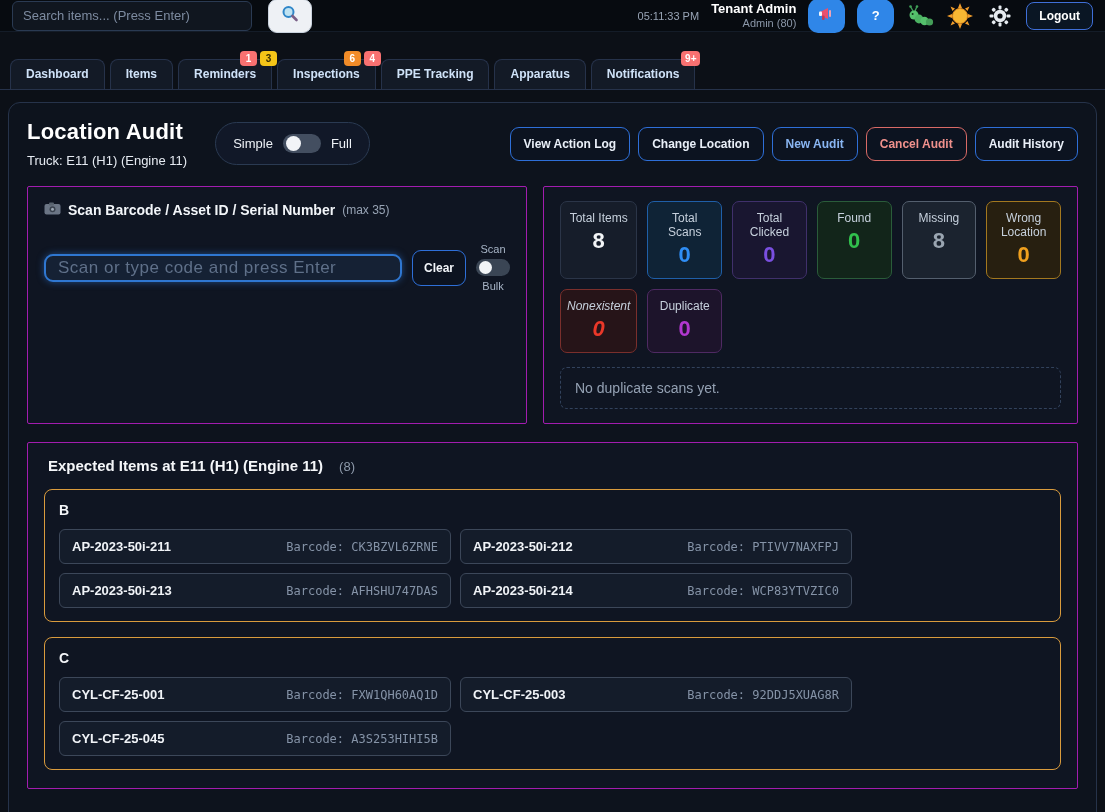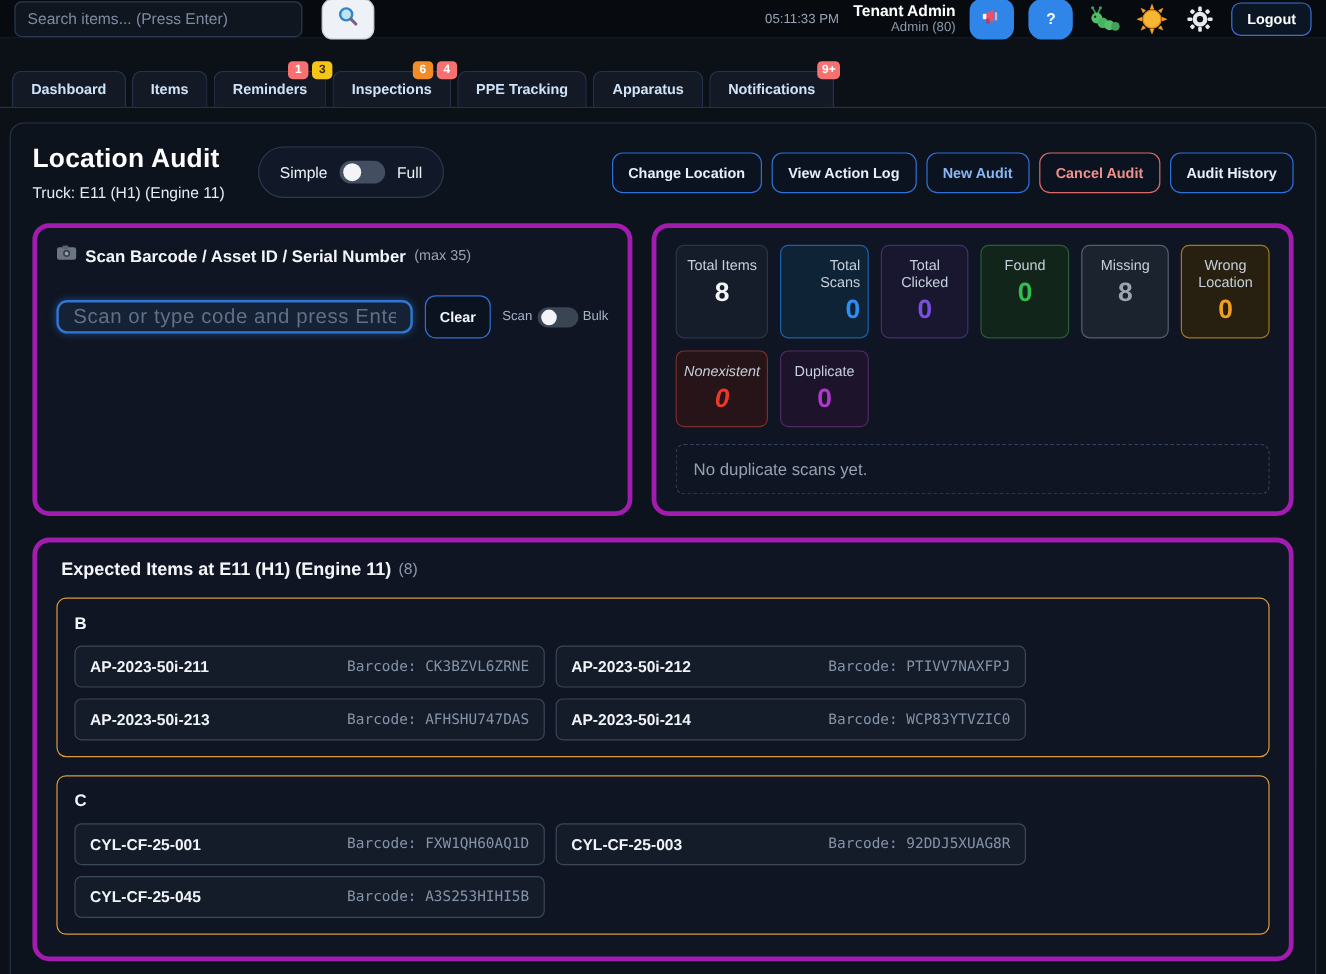--- a/index.html
+++ b/index.html
@@ -74,58 +74,58 @@
   .btn-outline {
     background:#0c1320; border:1px solid #2e6fd8; color:#e9eff8; font-size:12px; font-weight:bold;
     padding:9px 13px; border-radius:9px; cursor:pointer; white-space:nowrap;
     font-family:"Liberation Sans", sans-serif;
   }
   .btn-outline.accent { color:#8ab6f2; }
   .btn-outline.danger { border-color:#d96a66; color:#f0918c; }
   
   .content-row { display:flex; gap:16px; margin-top:18px; }
   .card {
-    border:4px solid #a21caf; border-radius:14px; background:#0f1522; padding:14px 16px;
+    border:1px solid #a21caf; border-radius:2px; background:#0f1522; padding:14px 16px;
   }
   .scan-card { flex:0 0 500px; min-height:188px; }
   .scan-label-row { display:flex; align-items:center; gap:7px; }
   .scan-label { font-size:14px; font-weight:bold; color:#f2f5f9; }
   .scan-max { font-size:12px; color:#97a3b4; }
   .scan-input-row { display:flex; align-items:center; gap:10px; margin-top:24px; }
   .scan-input {
     flex:1; height:28px; background:#152134; border:2px solid #2f77d1; border-radius:9px;
     box-shadow:0 0 7px rgba(47,119,209,.55); color:#d7e1ee; font-size:17px; padding:0 12px; outline:none;
     font-family:"Liberation Sans", sans-serif;
   }
   .scan-input::placeholder { color:#5f7089; letter-spacing:.5px; }
   .clear-btn {
     height:36px; padding:0 11px; background:#0c1320; border:1px solid #2e6fd8; border-radius:9px;
     color:#f2f5f9; font-size:12px; font-weight:bold; cursor:pointer;
   }
-  .scan-toggle-col { display:flex; flex-direction:row; align-items:center; gap:4px; }
+  .scan-toggle-col { display:flex; flex-direction:column; align-items:center; gap:4px; }
   .scan-toggle-col .tlabel { font-size:11px; color:#a7b4c6; }
   .stats-card { flex:1; }
   .stats-grid { display:grid; grid-template-columns:repeat(6,1fr); gap:10px; }
   .stat-cell { border:1px solid; border-radius:7px; padding:9px 6px 10px; text-align:center; }
   .stat-label { font-size:12px; color:#c6d0dc; }
   .stat-value { font-size:22px; font-weight:bold; margin-top:3px; }
   .dup-box {
     margin-top:14px; border:1px dashed #32425c; border-radius:7px; padding:12px 14px;
     font-size:14px; color:#94a1b3;
   }
   
   .expected-card { margin-top:18px; padding:14px 16px 18px; }
-  .expected-title-row { display:flex; align-items:flex-start; gap:6px; padding-left:4px; }
+  .expected-title-row { display:flex; align-items:flex-end; gap:16px; padding-left:4px; }
   .expected-title { font-size:15px; font-weight:bold; color:#f4f6f9; }
   .expected-count { font-size:13px; color:#8d99aa; }
   .group-box { border:1px solid #d99b3d; border-radius:8px; padding:12px 14px 13px; margin-top:15px; }
   .group-letter { font-size:14px; font-weight:bold; color:#f4f6f9; margin-bottom:11px; }
   .items-grid { display:grid; grid-template-columns:392px 392px; gap:9px; justify-content:start; }
   .item-card {
-    display:flex; justify-content:space-between; gap:8px;
+    display:flex; justify-content:space-between; align-items:center; gap:8px;
     background:#141c2a; border:1px solid #3c4759; border-radius:6px; padding:9px 12px; cursor:pointer;
   }
   .item-name { font-size:13px; font-weight:bold; color:#f0f3f7; white-space:nowrap; }
   .item-barcode { font-size:12px; color:#8593a7; font-family:"DejaVu Sans Mono", monospace; white-space:nowrap; }
 </style>
 </head>
 <body>
 
 <header class="navbar">
   <input class="search-input" placeholder="Search items... (Press Enter)" style="">
@@ -247,22 +247,22 @@
       <div class="page-subtitle">Truck: E11 (H1) (Engine 11)</div>
     </div>
     <div class="mode-pill">
       <span class="lbl">Simple</span>
       <span class="switch">
           <span class="knob"></span>
         </span>
       <span class="lbl">Full</span>
     </div>
     <div class="header-actions">
+      <button class="btn-outline">View Action Log</button>
       <button class="btn-outline">Change Location</button>
-      <button class="btn-outline">View Action Log</button>
       <button class="btn-outline accent">New Audit</button>
       <button class="btn-outline danger">Cancel Audit</button>
       <button class="btn-outline">Audit History</button>
     </div>
   </div>
 
   <div class="content-row">
 
     <section class="card scan-card">
       <div class="scan-label-row">
@@ -289,21 +289,21 @@
         </div>
       </div>
     </section>
 
     <section class="card stats-card">
       <div class="stats-grid">
         <div class="stat-cell" style="background-color: rgb(22, 29, 42); border-color: rgb(43, 53, 72);">
           <div class="stat-label">Total Items</div>
           <div class="stat-value" style="color: rgb(243, 245, 247);">8</div>
         </div>
-        <div class="stat-cell" style="background-color: rgb(15, 35, 54); border-color: rgb(31, 95, 168); text-align: right;">
+        <div class="stat-cell" style="background-color: rgb(15, 35, 54); border-color: rgb(31, 95, 168);">
           <div class="stat-label">Total Scans</div>
           <div class="stat-value" style="color: rgb(47, 142, 245);">0</div>
         </div>
         <div class="stat-cell" style="background-color: rgb(25, 22, 48); border-color: rgb(64, 48, 107);">
           <div class="stat-label">Total Clicked</div>
           <div class="stat-value" style="color: rgb(122, 79, 224);">0</div>
         </div>
         <div class="stat-cell" style="background-color: rgb(18, 37, 26); border-color: rgb(42, 92, 58);">
           <div class="stat-label">Found</div>
           <div class="stat-value" style="color: rgb(49, 192, 77);">0</div>

